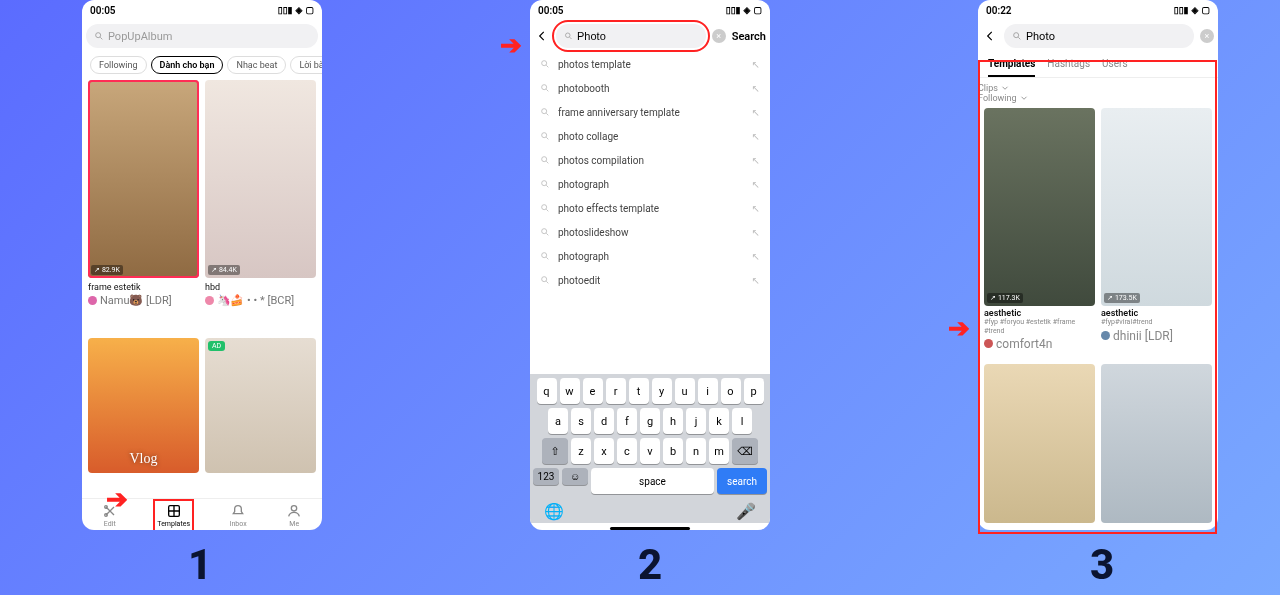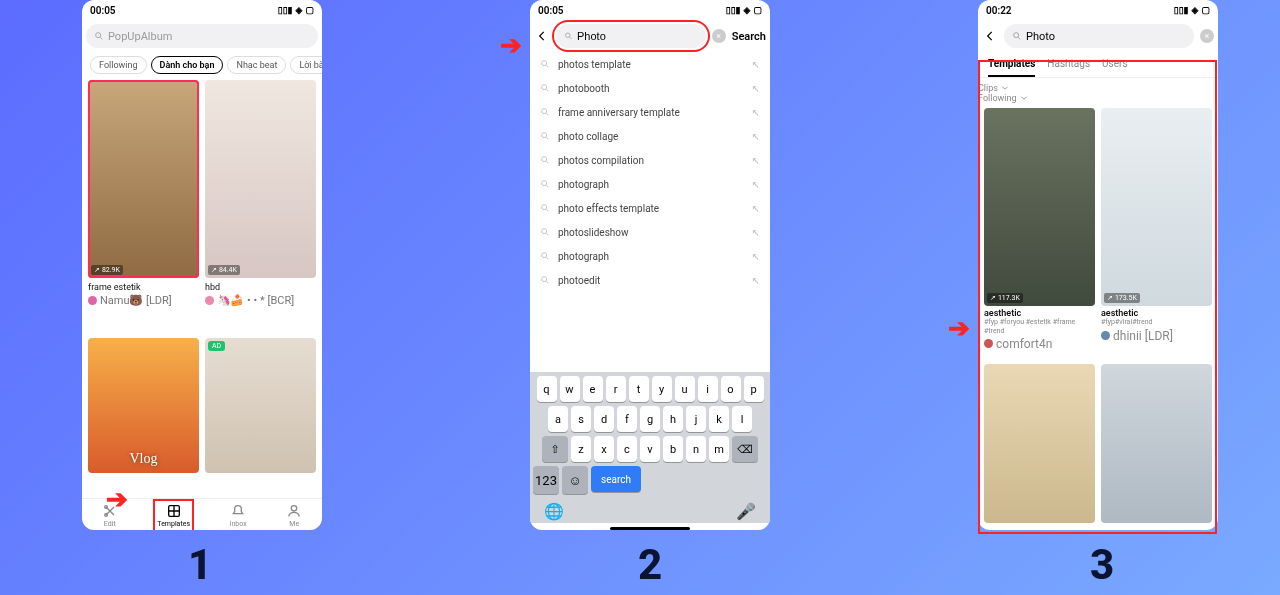--- a/index.html
+++ b/index.html
@@ -127,21 +127,21 @@
     width:20px; height:26px;
     display:flex; align-items:center; justify-content:center;
     font-size:11px;
   }
   .key.shift, .key.bksp { width:26px; background:#adb2bb;}
   .fnrow { display:flex; gap:3px;}
   .fnrow .sp { flex:1; background:#fff; height:26px; border-radius:4px;
     box-shadow:0 1px 0 rgba(0,0,0,.3);
     display:flex;align-items:center;justify-content:center; font-size:10px;}
   .fnrow .num, .fnrow .emo { width:26px; background:#adb2bb; border-radius:4px;
-    box-shadow:0 1px 0 rgba(0,0,0,.3);display:flex;align-items:center;justify-content:center;height:28px;font-size:13px;}
+    box-shadow:0 1px 0 rgba(0,0,0,.3);display:flex;align-items:center;justify-content:center;height:17px;font-size:10px;}
   .fnrow .go { width:50px;background:#2f7cf6;color:#fff;height:26px;border-radius:4px;
     box-shadow:0 1px 0 rgba(0,0,0,.3);display:flex;align-items:center;justify-content:center;font-size:10px;}
   .bottom-fn {
     display:flex; justify-content:space-between;
     padding:4px 14px 2px; background:#d2d5da;
   }
   .home-ind { width:80px;height:3px;background:#000;border-radius:3px;margin:4px auto 0;}
 
   
   .tabs-row {
@@ -437,20 +437,21 @@
           <div class="key">v</div>
           <div class="key">b</div>
           <div class="key">n</div>
           <div class="key">m</div>
         </span>
       <div class="key bksp">⌫</div>
     </div>
     <div class="fnrow">
       <div class="num">123</div>
       <div class="emo">☺</div>
+      <div class="sp">space</div>
       <div class="go">search</div>
     </div>
   </div>
   <div class="bottom-fn">
     <span>🌐</span>
     <span>🎤</span>
   </div>
   <div class="home-ind"></div>
 </div>
 

